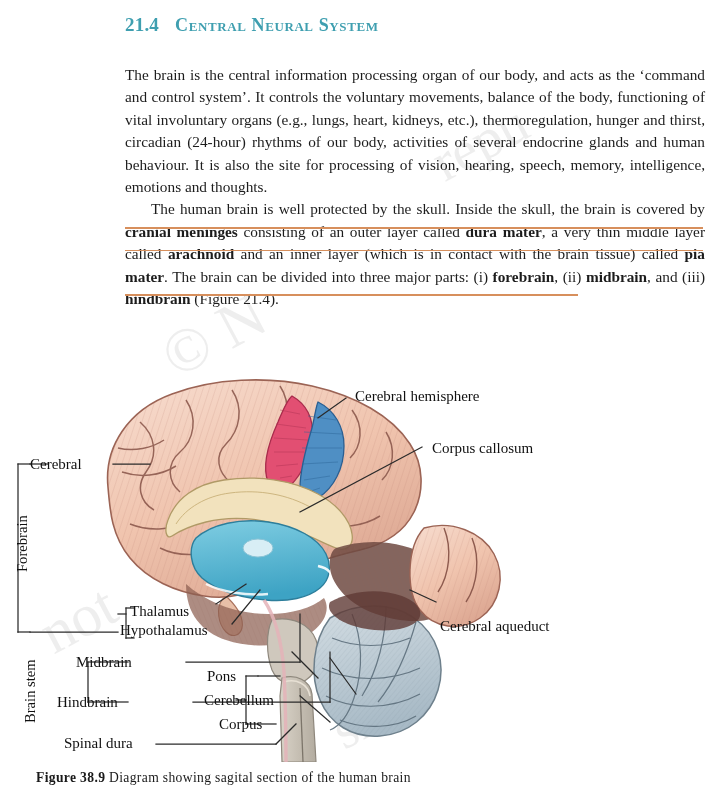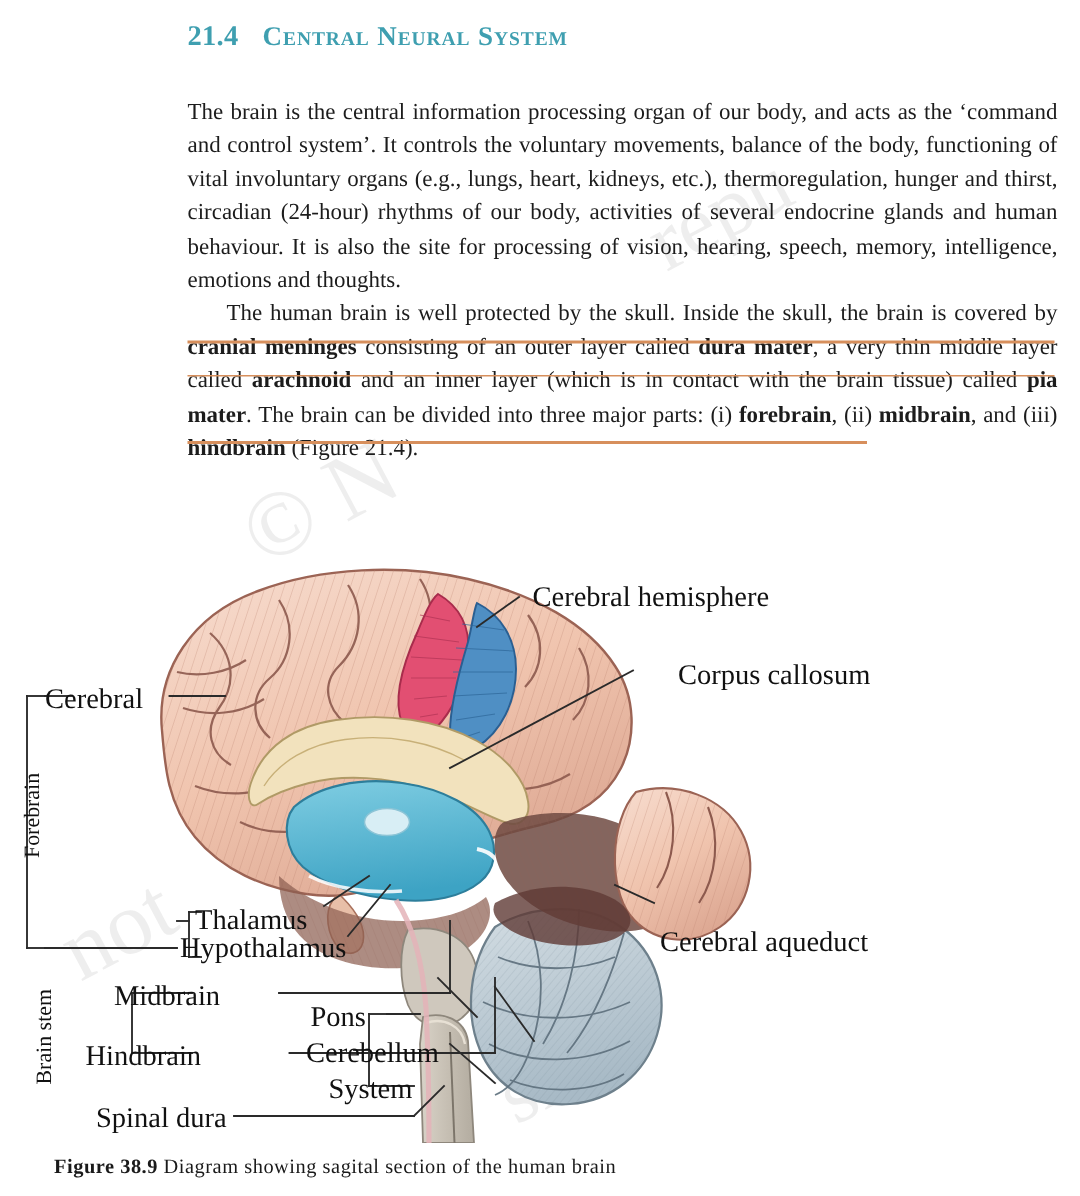--- a/index.html
+++ b/index.html
@@ -81,21 +81,21 @@
     position: absolute;
     left: 0; top: 352px;
     width: 720px; height: 410px;
     z-index: 8;
   }
   #figure svg { display: block; }
 
   .lbl {
     position: absolute;
     font-family: "Liberation Serif", serif;
-    font-size: 19px;
+    font-size: 15px;
     color: #111;
     white-space: nowrap;
     z-index: 12;
   }
   .lbl-rot {
     position: absolute;
     font-family: "Liberation Serif", serif;
     font-size: 14.6px;
     color: #111;
     white-space: nowrap;
@@ -362,29 +362,29 @@
 
     <path d="M156,392 L276,392"></path>
     <path d="M276,392 L296,372"></path>
 
     <path d="M436,250 L410,238"></path>
   </g>
 </svg>
 </div>
 
 <div class="lbl" style="left:355px; top:388px;">Cerebral hemisphere</div>
-<div class="lbl" style="left:432px; top:440px;margin-left:20px;">Corpus callosum</div>
+<div class="lbl" style="left:432px; top:440px;">Corpus callosum</div>
 <div class="lbl" style="left:30px;  top:456px;">Cerebral</div>
 <div class="lbl-rot" style="left:14px; top:572px;">Forebrain</div>
 <div class="lbl-rot" style="left:22px; top:723px;">Brain stem</div>
 <div class="lbl" style="left:130px; top:603px;">Thalamus</div>
 <div class="lbl" style="left:120px; top:622px;">Hypothalamus</div>
 <div class="lbl" style="left:76px;  top:654px;">Midbrain</div>
 <div class="lbl" style="left:57px;  top:694px;">Hindbrain</div>
 <div class="lbl" style="left:207px; top:668px;">Pons</div>
 <div class="lbl" style="left:204px; top:692px;text-align:right;">Cerebellum</div>
-<div class="lbl" style="left:219px; top:716px;">System</div>
+<div class="lbl" style="left:219px; top:716px;">Corpus</div>
 <div class="lbl" style="left:64px;  top:735px;">Spinal dura</div>
 <div class="lbl" style="left:440px; top:618px;">Cerebral aqueduct</div>
 
 <div id="caption">
   <b>Figure 38.9</b><span> Diagram showing sagital section of the human brain</span>
 </div>
 
 </body></html>

